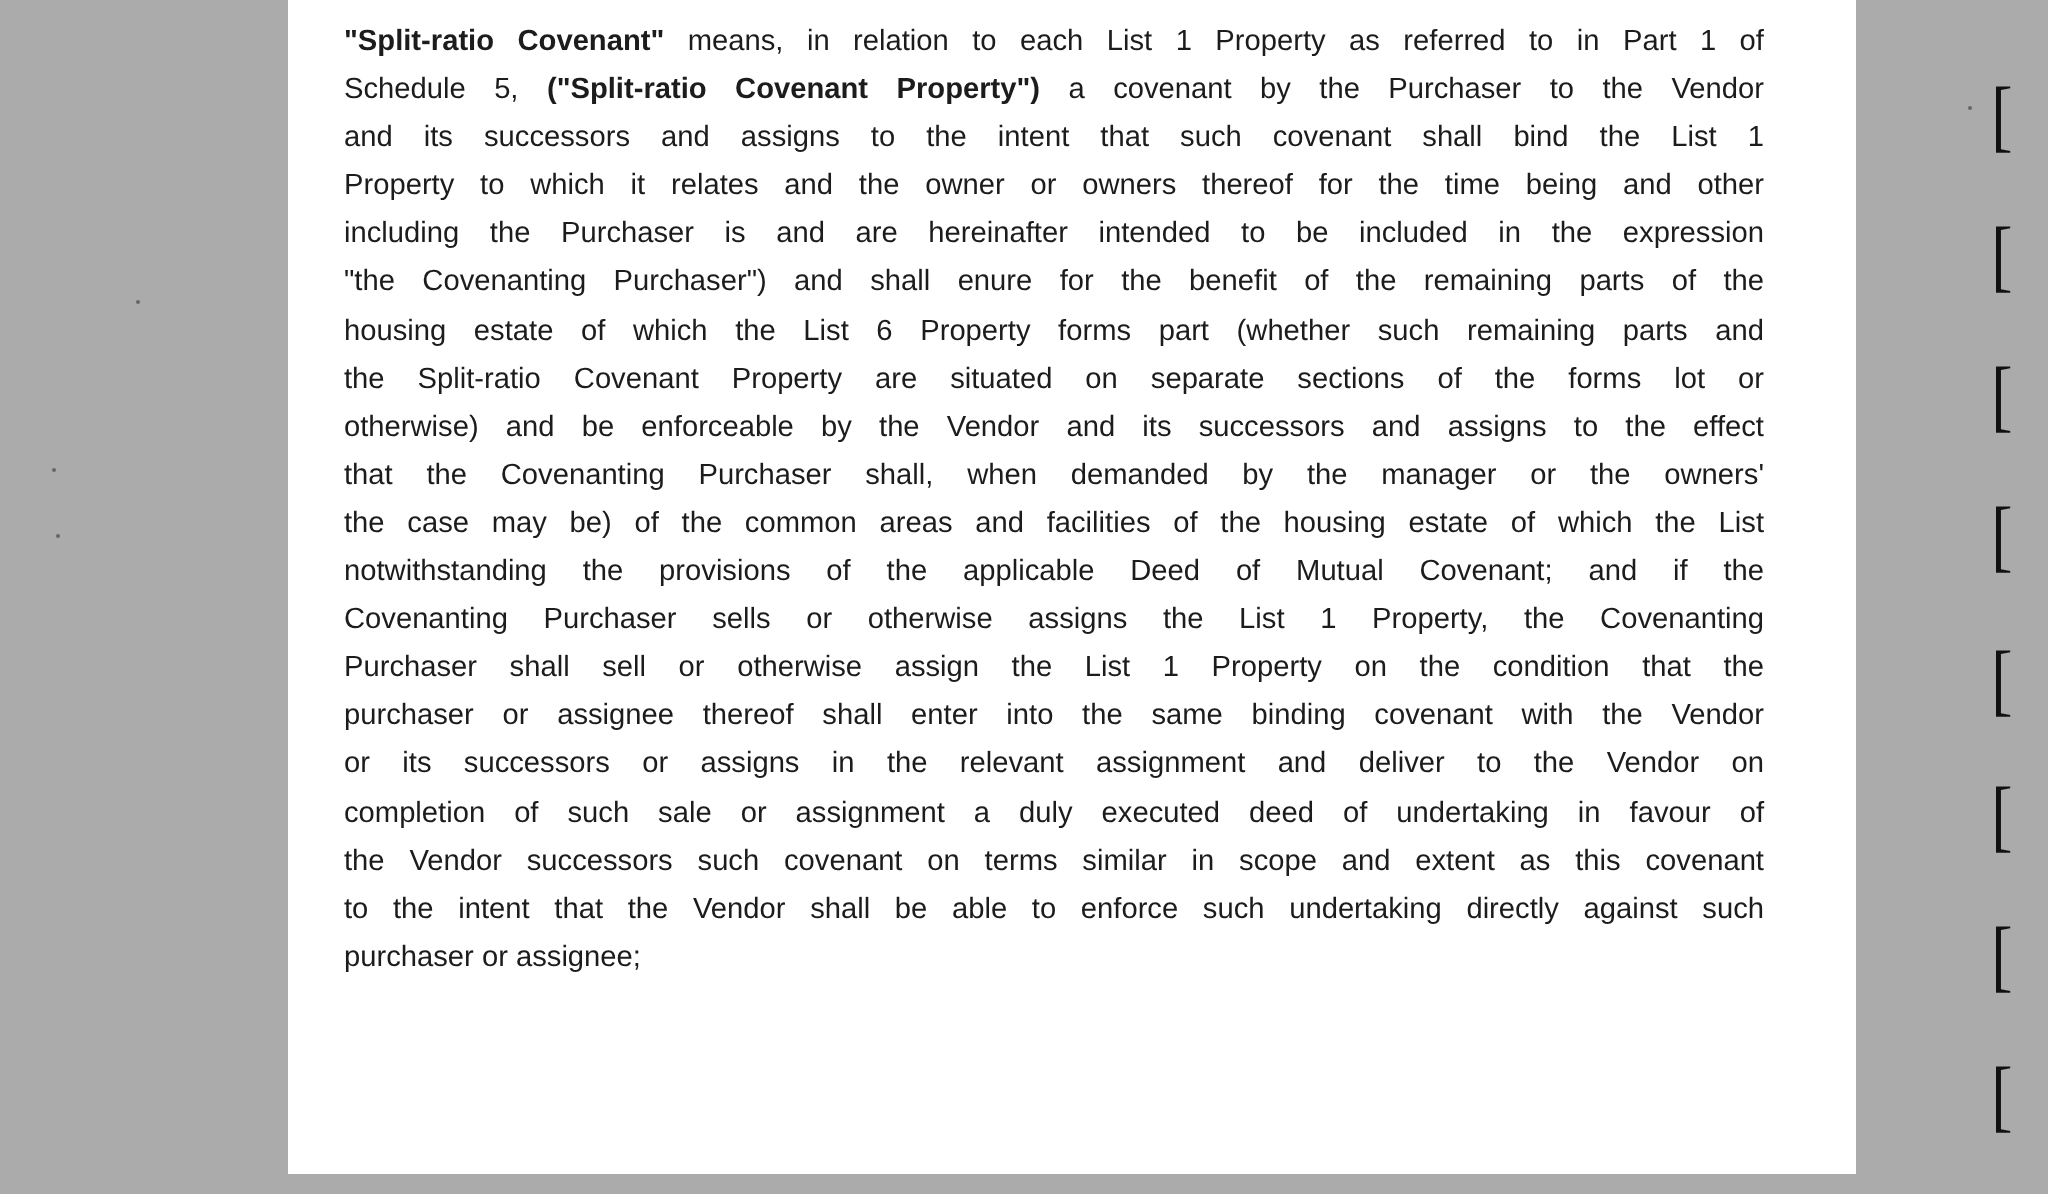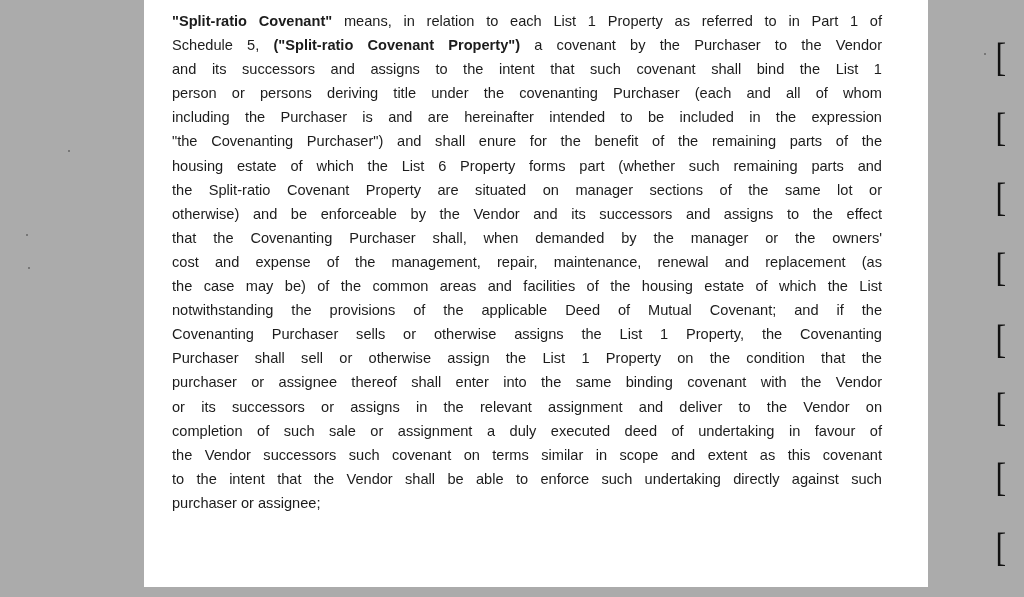--- a/index.html
+++ b/index.html
@@ -30,28 +30,27 @@
     .speck { position: absolute; width: 2px; height: 2px; background: #666; border-radius: 50%; }
   </style>
 </head>
 <body>
 
 <div class="page">
   <div class="para" id="para">
       <span class="line"><span class="bold">"Split-ratio Covenant"</span><span> means, in relation to each List 1 Property as referred to in Part 1 of</span></span>
       <span class="line"><span>Schedule 5, </span><span class="bold">("Split-ratio Covenant Property")</span><span> a covenant by the Purchaser to the Vendor</span></span>
       <span class="line"><span>and its successors and assigns to the intent that such covenant shall bind the List 1</span></span>
-      <span class="line"><span>person or persons deriving title under the covenanting Purchaser (each and all of whom</span></span>
+      <span class="line"><span>Property to which it relates and the owner or owners thereof for the time being and other</span></span>
       <span class="line"><span>including the Purchaser is and are hereinafter intended to be included in the expression</span></span>
       <span class="line"><span>"the Covenanting Purchaser") and shall enure for the benefit of the remaining parts of the</span></span>
       <span class="line"><span>housing estate of which the List 6 Property forms part (whether such remaining parts and</span></span>
-      <span class="line"><span>the Split-ratio Covenant Property are situated on manager sections of the same lot or</span></span>
+      <span class="line"><span>the Split-ratio Covenant Property are situated on separate sections of the forms lot or</span></span>
       <span class="line"><span>otherwise) and be enforceable by the Vendor and its successors and assigns to the effect</span></span>
       <span class="line"><span>that the Covenanting Purchaser shall, when demanded by the manager or the owners'</span></span>
-      <span class="line"><span>cost and expense of the management, repair, maintenance, renewal and replacement (as</span></span>
       <span class="line"><span>the case may be) of the common areas and facilities of the housing estate of which the List</span></span>
       <span class="line"><span>notwithstanding the provisions of the applicable Deed of Mutual Covenant; and if the</span></span>
       <span class="line"><span>Covenanting Purchaser sells or otherwise assigns the List 1 Property, the Covenanting</span></span>
       <span class="line"><span>Purchaser shall sell or otherwise assign the List 1 Property on the condition that the</span></span>
       <span class="line"><span>purchaser or assignee thereof shall enter into the same binding covenant with the Vendor</span></span>
       <span class="line"><span>or its successors or assigns in the relevant assignment and deliver to the Vendor on</span></span>
       <span class="line"><span>completion of such sale or assignment a duly executed deed of undertaking in favour of</span></span>
       <span class="line"><span>the Vendor successors such covenant on terms similar in scope and extent as this covenant</span></span>
       <span class="line"><span>to the intent that the Vendor shall be able to enforce such undertaking directly against such</span></span>
       <span class="line last"><span>purchaser or assignee;</span></span>

